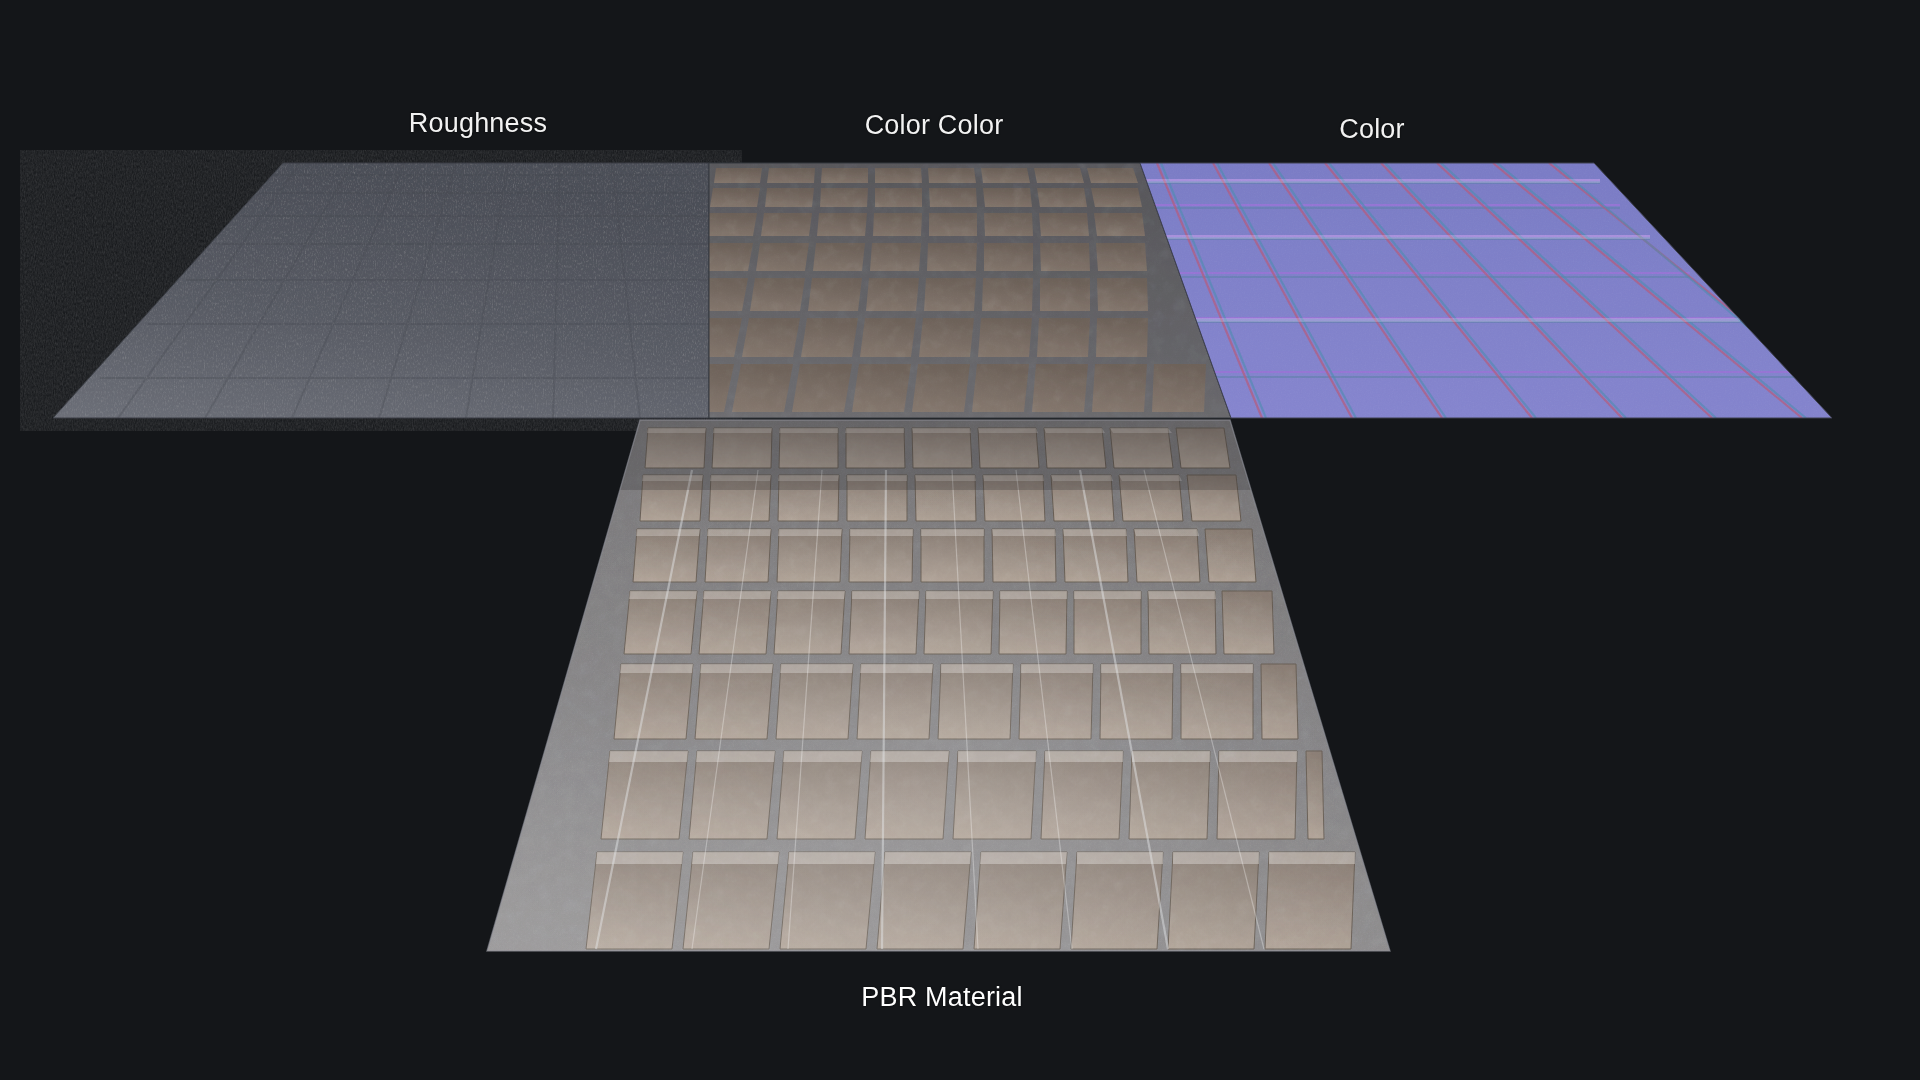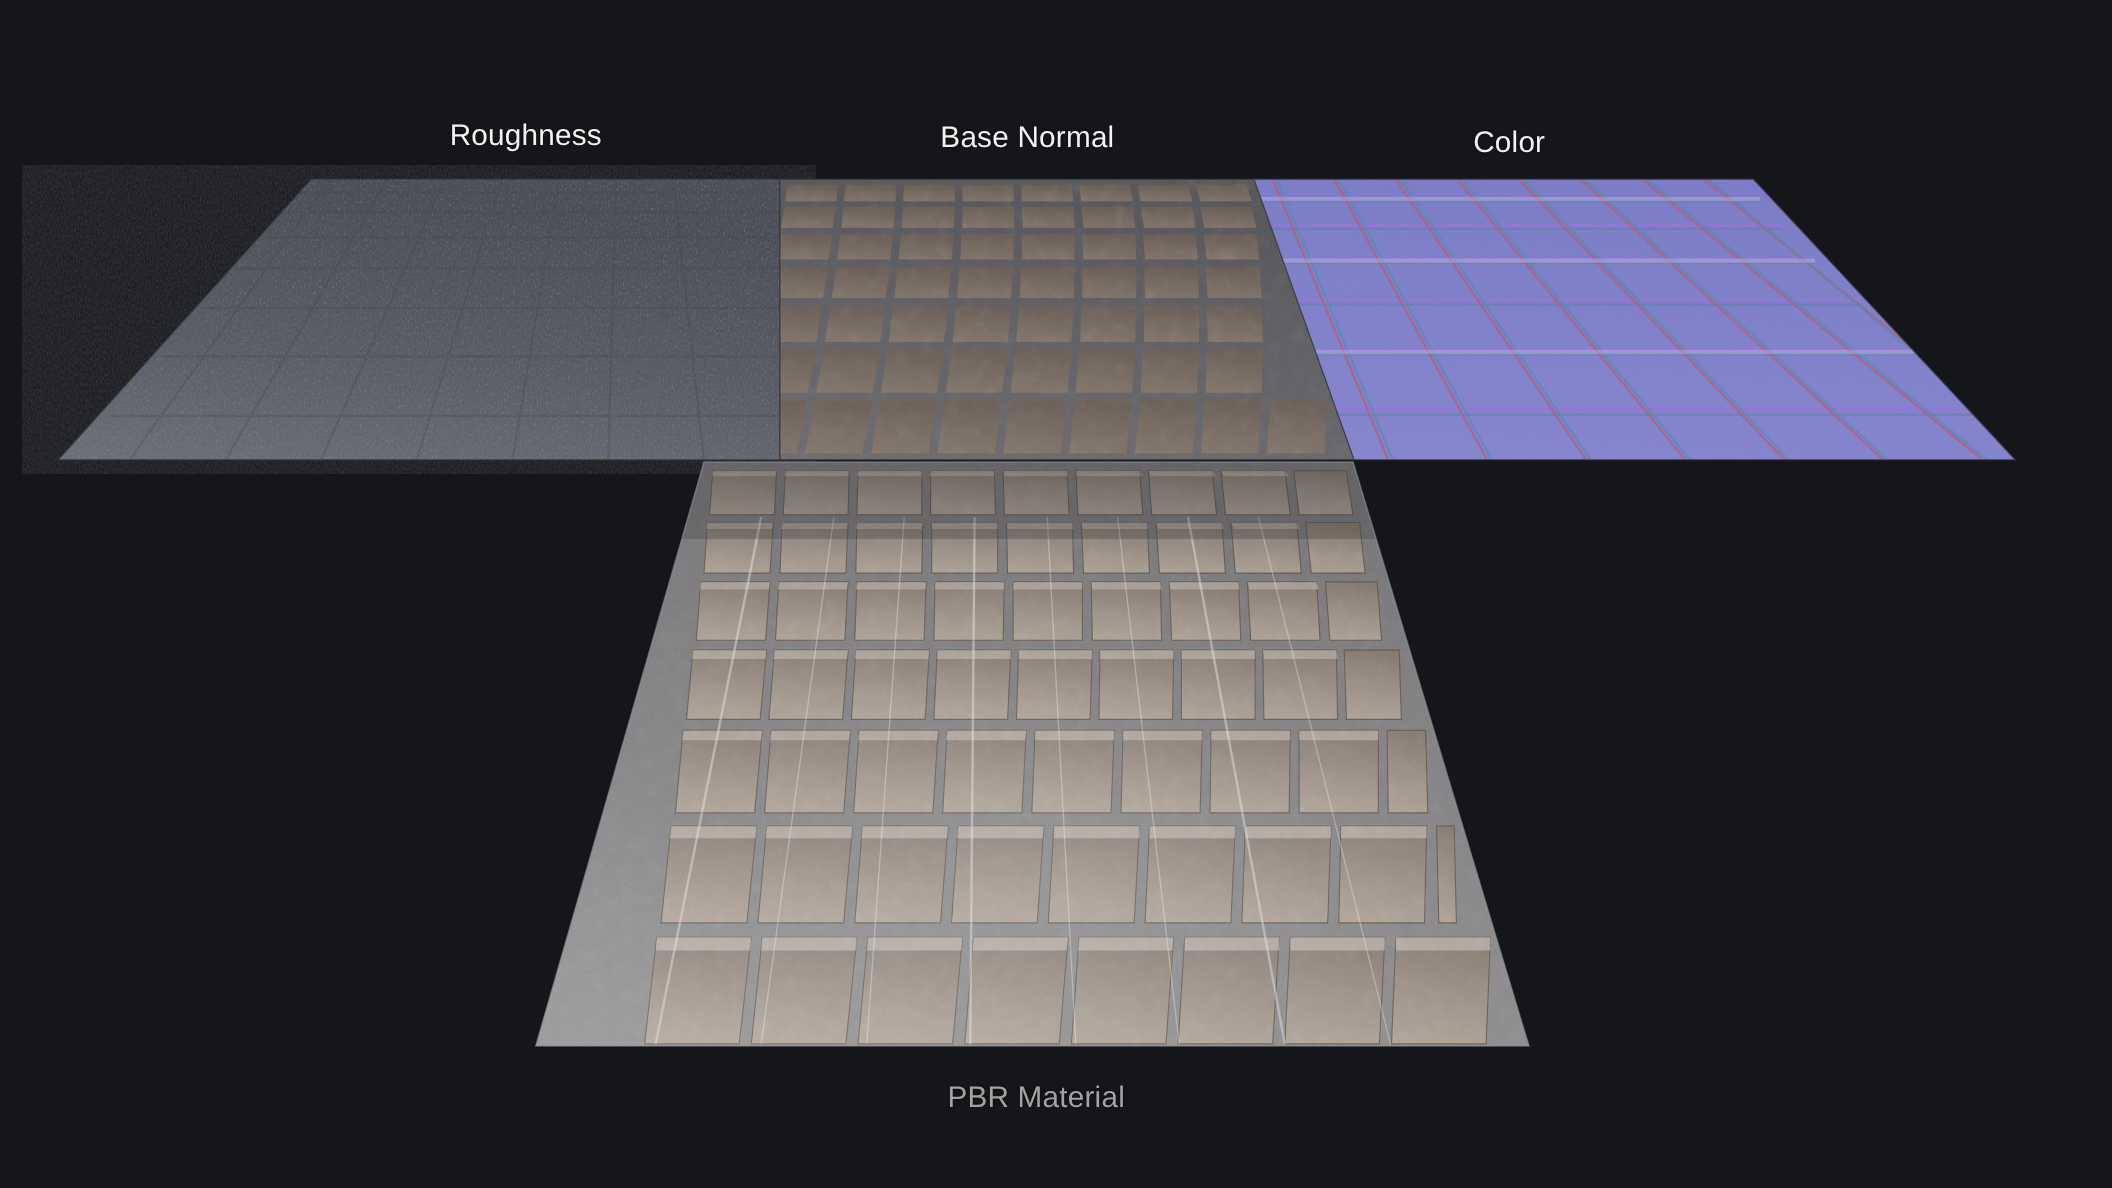--- a/index.html
+++ b/index.html
@@ -516,19 +516,19 @@
         <rect x="487" y="420" width="910" height="70" fill="#2a2c31" opacity="0.25"></rect>
       </g>
 
       <polygon points="487,951 640,420 1230,420 1390,951" fill="none" stroke="#8d9097" stroke-width="1.4" opacity="0.6"></polygon>
     </g>
 
   </svg>
 
   <div class="plane-label" style="left: 478px; top: 108px; color: rgb(242, 242, 242);">Roughness</div>
 
-  <div class="plane-label" style="left: 934px; top: 110px; color: rgb(242, 242, 242);">Base Normal</div>
+  <div class="plane-label" style="left: 934px; top: 110px; color: rgb(242, 242, 242);">Color Color</div>
 
   <div class="plane-label" style="left: 1372px; top: 114px; color: rgb(242, 242, 242);">Color</div>
 
-  <div class="plane-label" style="left: 942px; top: 982px; color: #a3a3a3;">PBR Material</div>
+  <div class="plane-label" style="left: 942px; top: 982px; color: #ffffff;">PBR Material</div>
 
 </div>
 
 </body></html>

